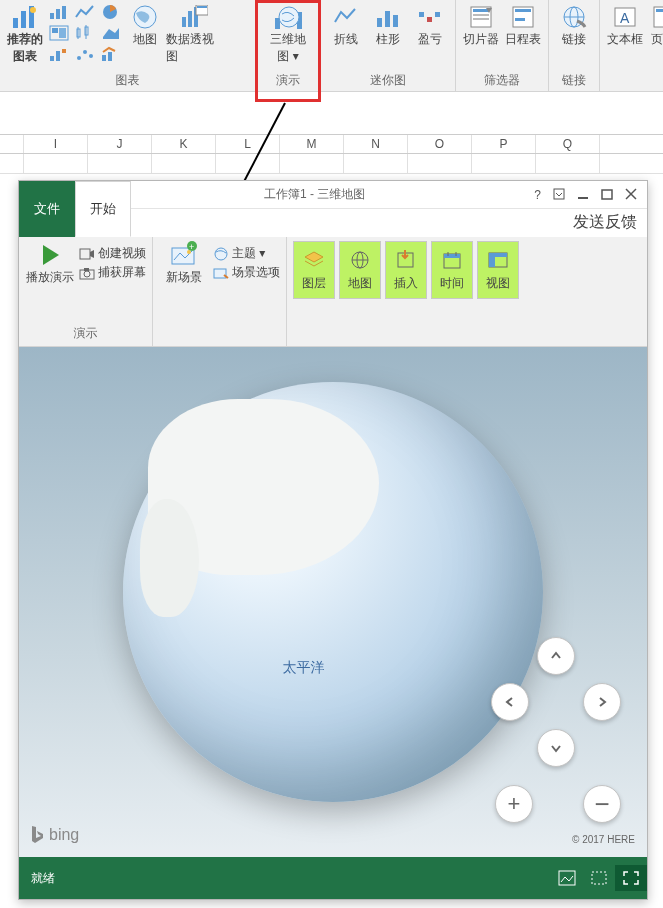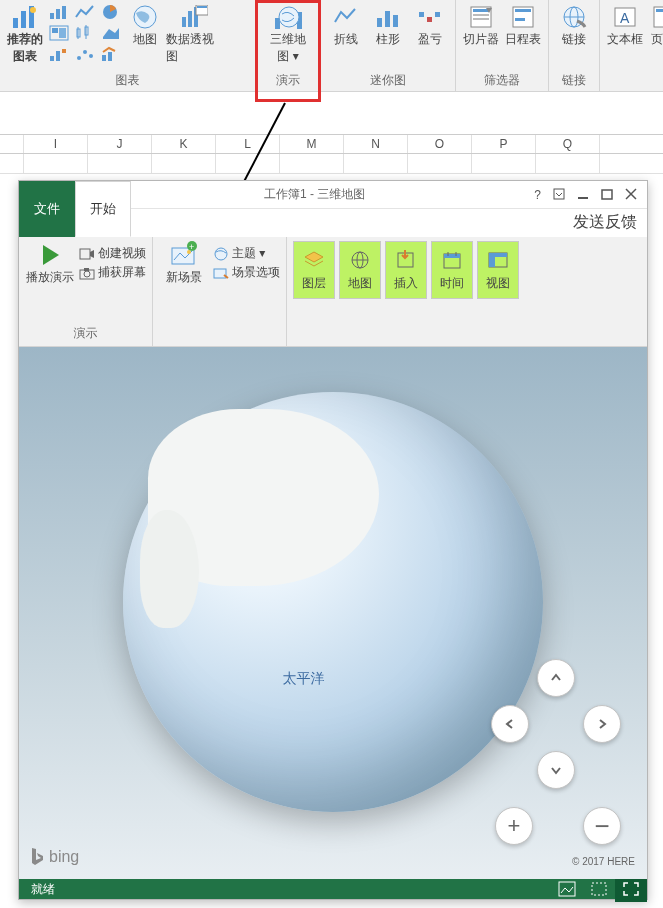--- a/index.html
+++ b/index.html
@@ -62,21 +62,21 @@
 .ocean-label { position:absolute; left:38%; top:66%; font-size:14px; color:#3b6aa0;}
 .bing { position:absolute; left:10px; bottom:12px; font-size:16px; color:#8a8a8a; display:flex; align-items:center; gap:4px;}
 .attr { position:absolute; right:12px; bottom:12px; font-size:10px; color:#666;}
 
 .navpad { position:absolute; right:26px; bottom:90px; width:130px; height:130px;}
 .circlebtn { position:absolute; width:38px; height:38px; border-radius:50%; background:#fff; border:1px solid #c4c4c4; box-shadow:0 2px 4px rgba(0,0,0,.2); display:flex; align-items:center; justify-content:center; color:#666; font-size:16px;}
 .zoombtns { position:absolute; right:26px; bottom:34px; display:flex; gap:50px;}
 .zoombtns .circlebtn { position:static;}
 
 
-.statusbar { height:20px; background:#217346; color:#fff; display:flex; align-items:center; font-size:12px;}
+.statusbar { height:42px; background:#217346; color:#fff; display:flex; align-items:center; font-size:12px;}
 .statusbar .st-left { flex:1; padding-left:12px;}
 .statusbar .st-ico { width:32px; display:flex; align-items:center; justify-content:center; height:26px;}
 .statusbar .st-ico.boxed { background:#0f5a33;}
 
 svg { display:block; }
 </style>
 </head>
 <body>
 
 <div class="excel-ribbon">

